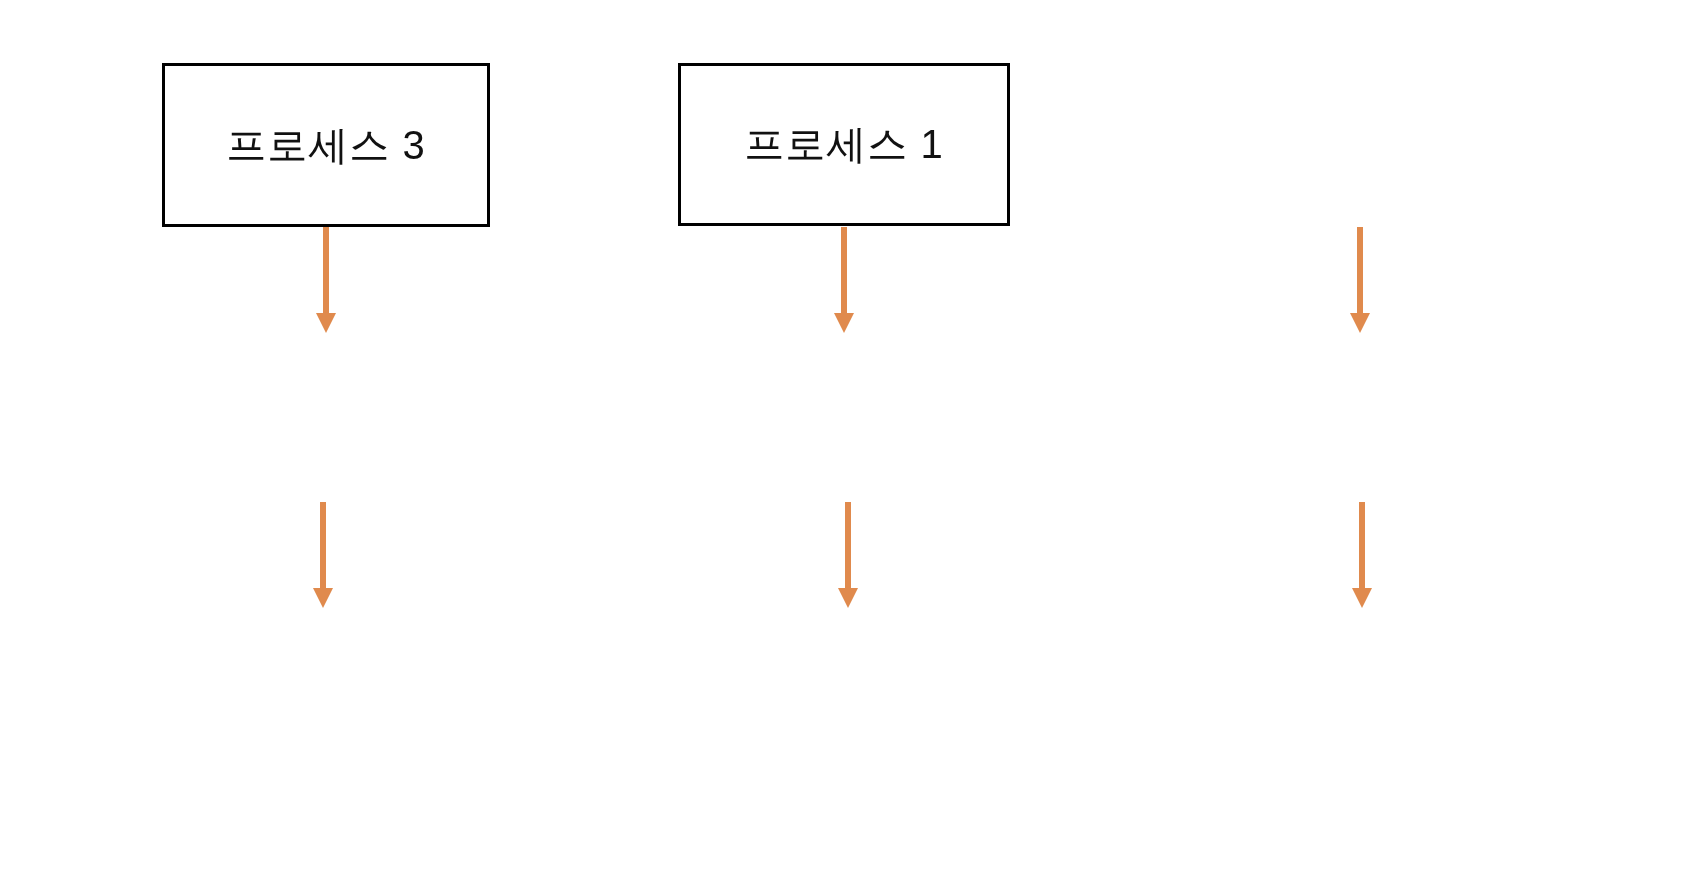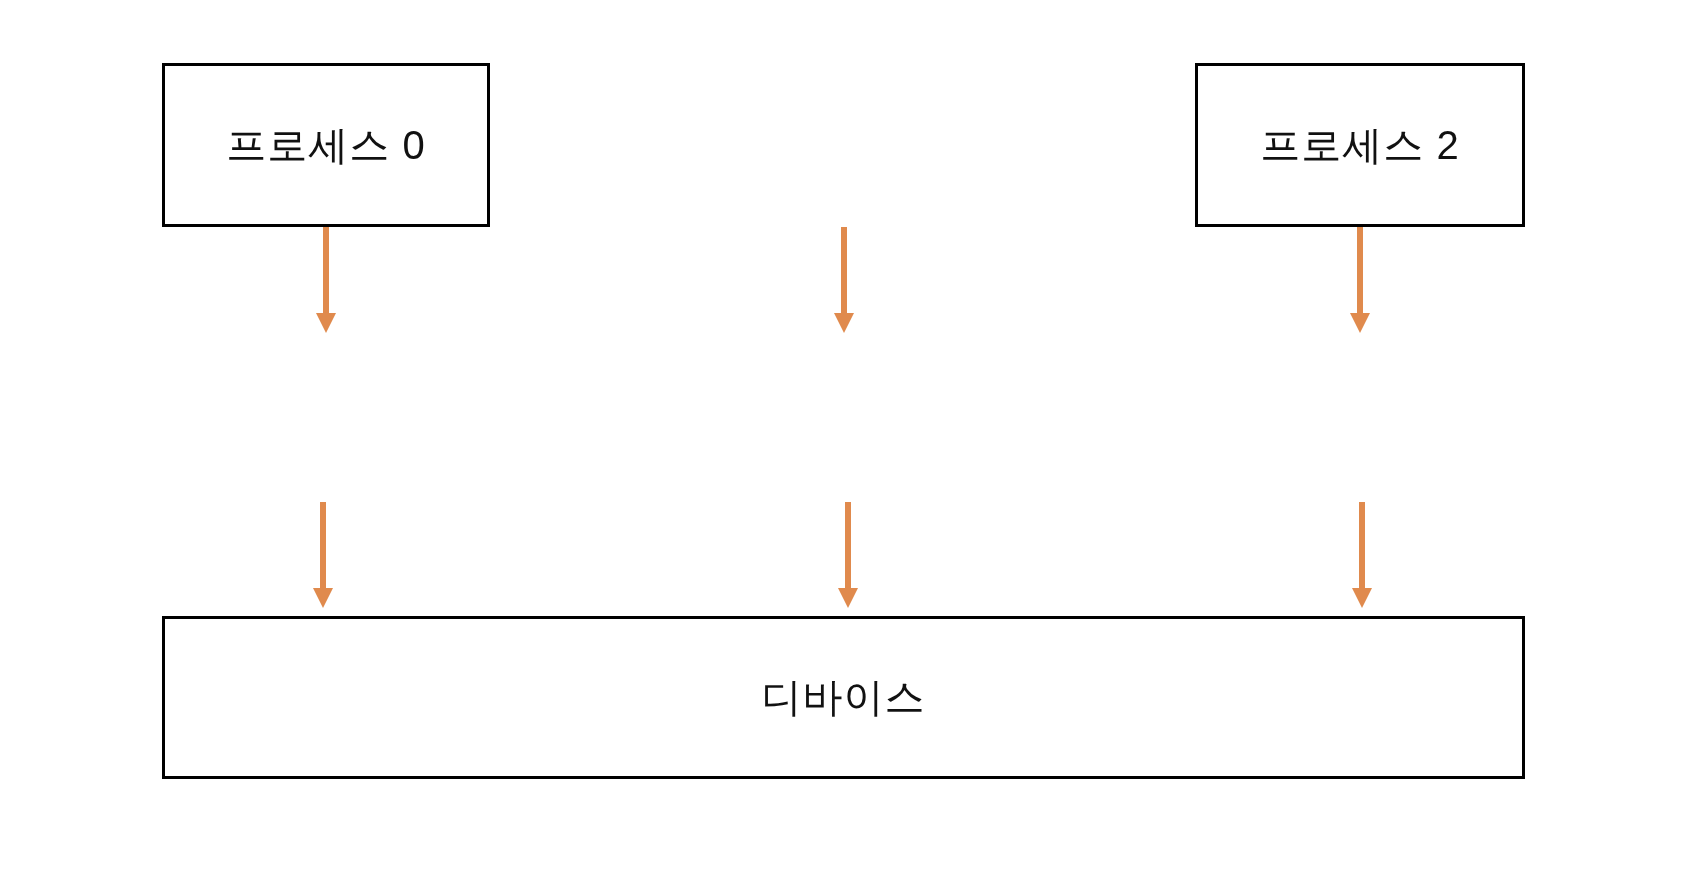--- a/index.html
+++ b/index.html
@@ -49,24 +49,24 @@
   .arrow-d0 { left: 311px;  top: 502px; }
   .arrow-d1 { left: 836px;  top: 502px; }
   .arrow-d2 { left: 1350px; top: 502px; }
 </style>
 </head>
 <body>
 
 <div class="canvas">
 
   <div class="node process-0">
-    <span class="node-label">프로세스 0</span>
+    <span class="node-label">프로세스 3</span>
   </div>
-  <div class="node process-2">
-    <span class="node-label">프로세스 2</span>
+  <div class="node process-1">
+    <span class="node-label">프로세스 1</span>
   </div>
 
   <svg class="arrow arrow-p0" viewBox="0 0 24 106">
     <line x1="12" y1="0" x2="12" y2="88" stroke-width="6" stroke="#E08A4D"></line>
     <polygon points="2,86 22,86 12,106" fill="#E08A4D"></polygon>
   </svg>
   <svg class="arrow arrow-p1" viewBox="0 0 24 106">
     <line x1="12" y1="0" x2="12" y2="88" stroke-width="6" stroke="#E08A4D"></line>
     <polygon points="2,86 22,86 12,106" fill="#E08A4D"></polygon>
   </svg>
@@ -82,17 +82,14 @@
   </svg>
   <svg class="arrow arrow-d1" viewBox="0 0 24 106">
     <line x1="12" y1="0" x2="12" y2="88" stroke-width="6" stroke="#E08A4D"></line>
     <polygon points="2,86 22,86 12,106" fill="#E08A4D"></polygon>
   </svg>
   <svg class="arrow arrow-d2" viewBox="0 0 24 106">
     <line x1="12" y1="0" x2="12" y2="88" stroke-width="6" stroke="#E08A4D"></line>
     <polygon points="2,86 22,86 12,106" fill="#E08A4D"></polygon>
   </svg>
 
-  <div class="node device">
-    <span class="node-label">디바이스</span>
-  </div>
 
 </div>
 
 </body></html>

